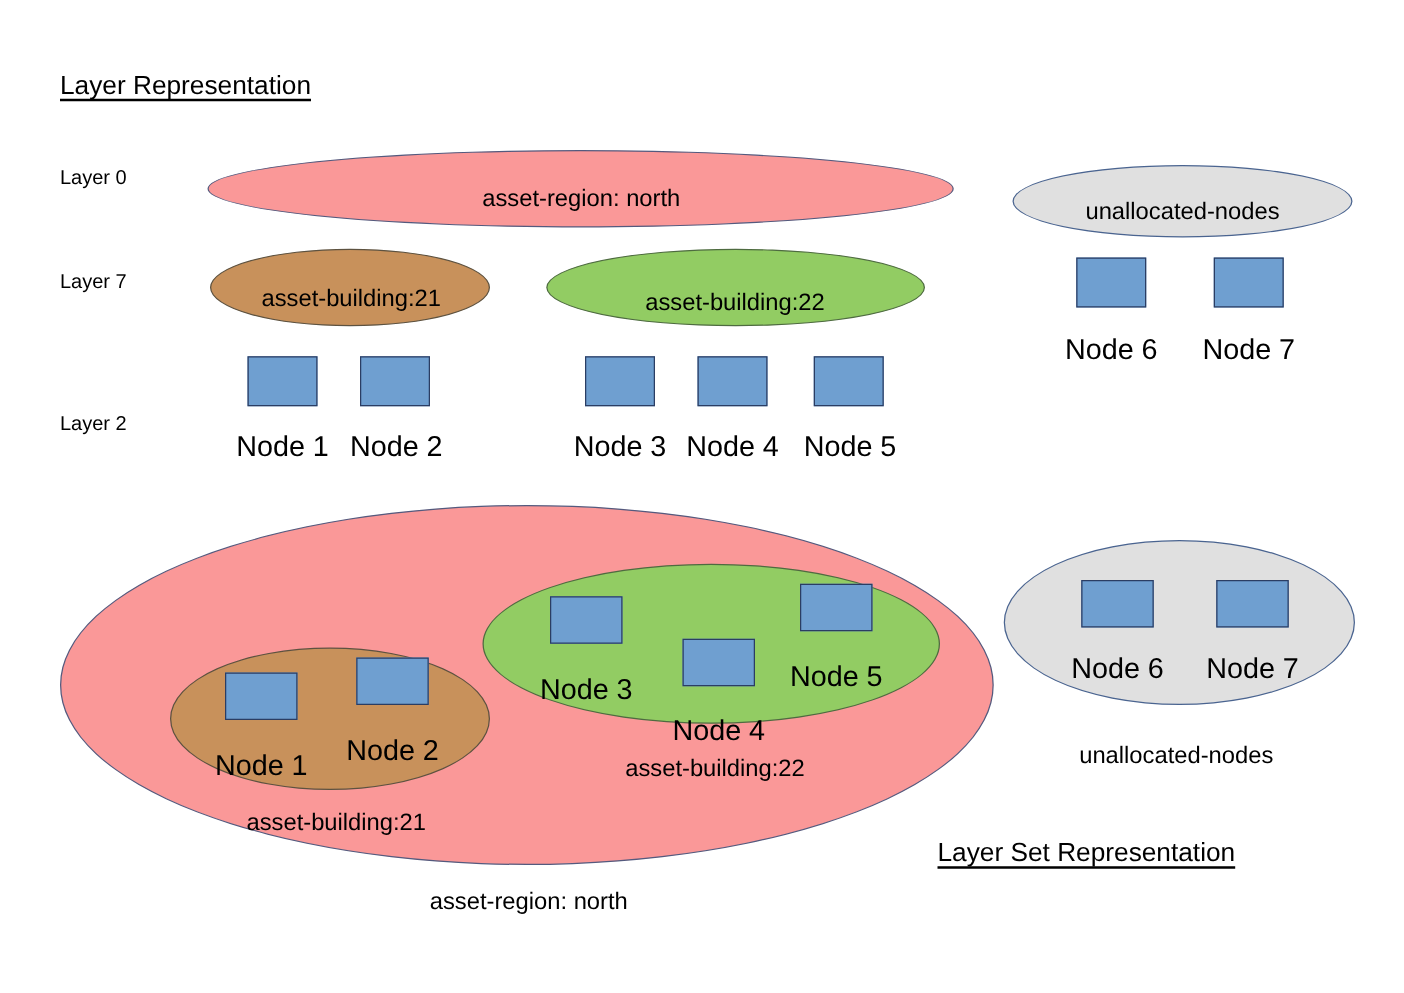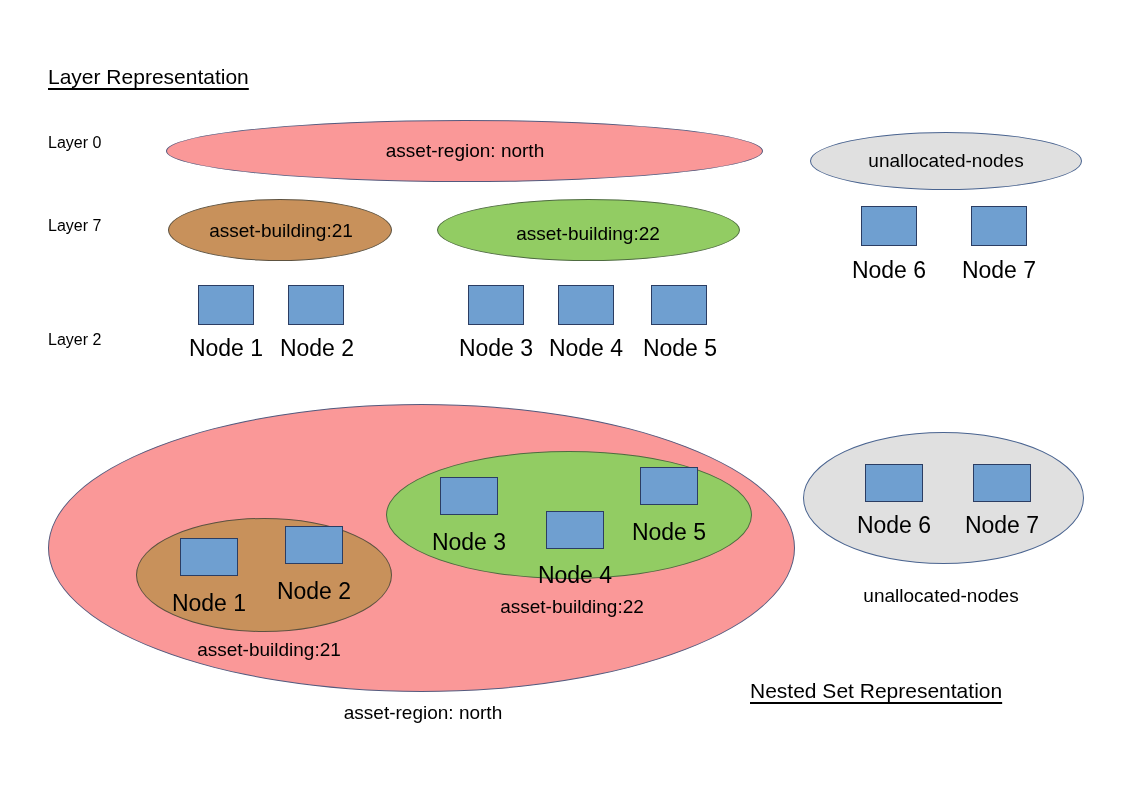--- a/index.html
+++ b/index.html
@@ -23,21 +23,20 @@
     position: absolute;
     white-space: nowrap;
     font-family: "Liberation Sans", sans-serif;
     color: #000;
     line-height: 1;
   }
   .heading {
     font-size: 21px;
     text-decoration: underline;
     text-underline-offset: 4px;
-    margin-top: 8px;
   }
   .param {
     font-size: 21px;
   }
   .layer-label {
     font-size: 16px;
   }
   .ellipse-label {
     font-size: 19px;
   }
@@ -53,20 +52,21 @@
     border-radius: 50%;
   }
   .node-rect {
     position: absolute;
     box-sizing: border-box;
     background: #6f9fd0;
     border: 1px solid #2b3d63;
   }
   .centered {
     transform: translateX(-50%);
+    margin-top: 9px;
   }
 </style>
 </head>
 <body style="background: rgb(255, 255, 255);">
 
 <div id="canvas">
 
   <div class="lbl heading" style="left:48px; top:58px;">Layer Representation</div>
 
 
@@ -126,15 +126,15 @@
   <div class="node-rect" style="left: 865px; top: 464px; width: 58px; height: 38px; background: rgb(111, 159, 208); border: 1px solid rgb(43, 61, 99);"></div>
   <div class="node-rect" style="left: 973px; top: 464px; width: 58px; height: 38px; background: rgb(111, 159, 208); border: 1px solid rgb(43, 61, 99);"></div>
   <div class="lbl node-label centered" style="left:894px; top:514px;">Node 6</div>
   <div class="lbl node-label centered" style="left:1002px; top:514px;">Node 7</div>
 
   <div class="lbl set-label centered" style="left:269px; top:640px;">asset-building:21</div>
   <div class="lbl set-label centered" style="left:572px; top:597px;">asset-building:22</div>
   <div class="lbl set-label centered" style="left:941px; top:586px;">unallocated-nodes</div>
   <div class="lbl set-label centered" style="left:423px; top:703px;">asset-region: north</div>
 
-  <div class="lbl heading" style="left:750px; top:672px;">Nested Set Representation</div>
+  <div class="lbl heading" style="left:750px; top:672px;">Layer Set Representation</div>
 
 </div>
 
 </body></html>

